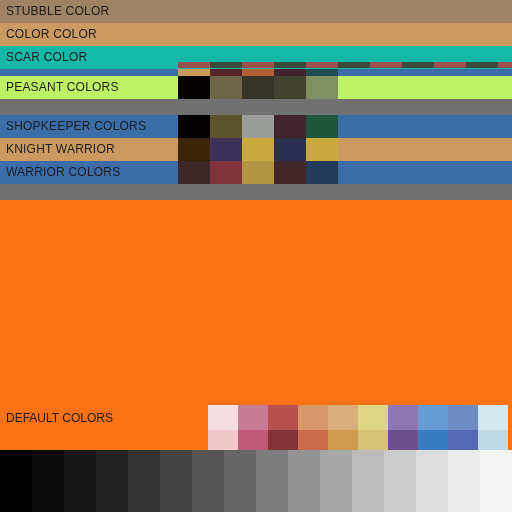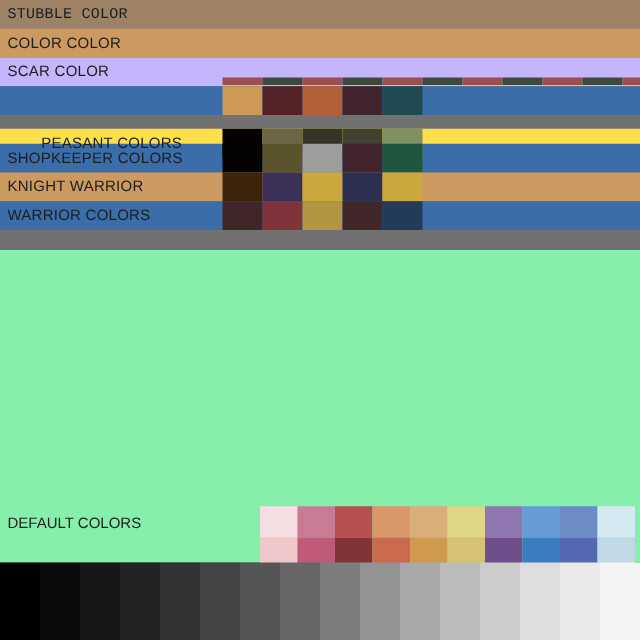--- a/index.html
+++ b/index.html
@@ -34,21 +34,21 @@
   
   #alt-strip{
     position:absolute;left:178px;top:62px;height:6px;
     display:flex;z-index:4;
   }
   #alt-strip .seg{width:32px;height:6px;}
 
   
   #default-section{
     position:absolute;left:0;top:200px;width:512px;height:250px;
-    background:#86efac;
+    background:#f97316;
   }
   #default-label{
     position:absolute;left:6px;top:211px;
     font-size:12px;color:#1d1d1d;z-index:3;white-space:nowrap;
   }
   #default-grid{
     position:absolute;left:208px;top:205px;
     display:grid;
     grid-template-columns:repeat(10,30px);
     grid-auto-rows:25px;
@@ -62,39 +62,39 @@
     display:flex;z-index:2;
   }
   #gray-ramp .step{flex:1 1 0;height:62px;}
 </style>
 </head>
 <body>
 
 <div id="stage">
 
   <div id="label-rows">
-      <div class="label-row" style="top: 0px; background: rgb(157, 130, 101); font-family: Liberation Mono, monospace;">
+      <div class="label-row" style="top: 0px; background: rgb(157, 130, 101);">
         <div class="row-label">STUBBLE COLOR</div>
       </div>
       <div class="label-row" style="top: 23px; background: rgb(203, 154, 97);">
         <div class="row-label">COLOR COLOR</div>
       </div>
-      <div class="label-row" style="top: 46px; background: #c4b5fd;">
+      <div class="label-row" style="top: 46px; background: #14b8a6;">
         <div class="row-label">SCAR COLOR</div>
       </div>
       <div class="label-row" style="top: 69px; background: rgb(59, 109, 168);">
         <div class="row-swatches">
           <div class="sw" style="background: rgb(204, 154, 85);"></div>
           <div class="sw" style="background: rgb(84, 35, 39);"></div>
           <div class="sw" style="background: rgb(179, 96, 55);"></div>
           <div class="sw" style="background: rgb(66, 36, 47);"></div>
           <div class="sw" style="background: rgb(32, 75, 85);"></div>
         </div>
       </div>
-      <div class="label-row" style="top: 103px; background: #fde047; padding-left: 27px;">
+      <div class="label-row" style="top: 76px; background: #bef264;">
         <div class="row-swatches">
           <div class="sw" style="background: rgb(5, 2, 3);"></div>
           <div class="sw" style="background: rgb(109, 101, 71);"></div>
           <div class="sw" style="background: rgb(53, 52, 39);"></div>
           <div class="sw" style="background: rgb(66, 64, 47);"></div>
           <div class="sw" style="background: rgb(127, 143, 95);"></div>
         </div>
         <div class="row-label">PEASANT COLORS</div>
       </div>
       <div class="label-row" style="top: 115px; background: rgb(59, 109, 168);">

